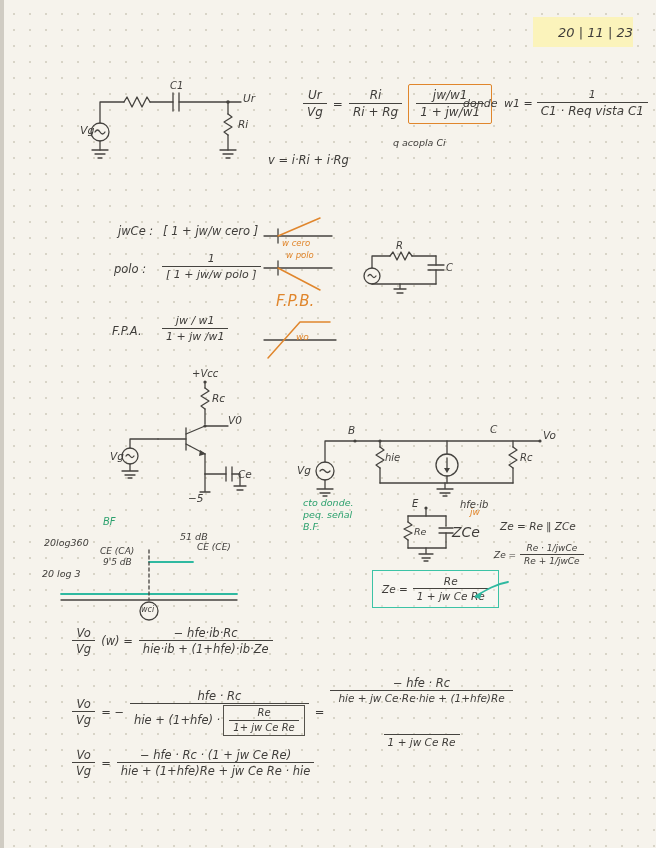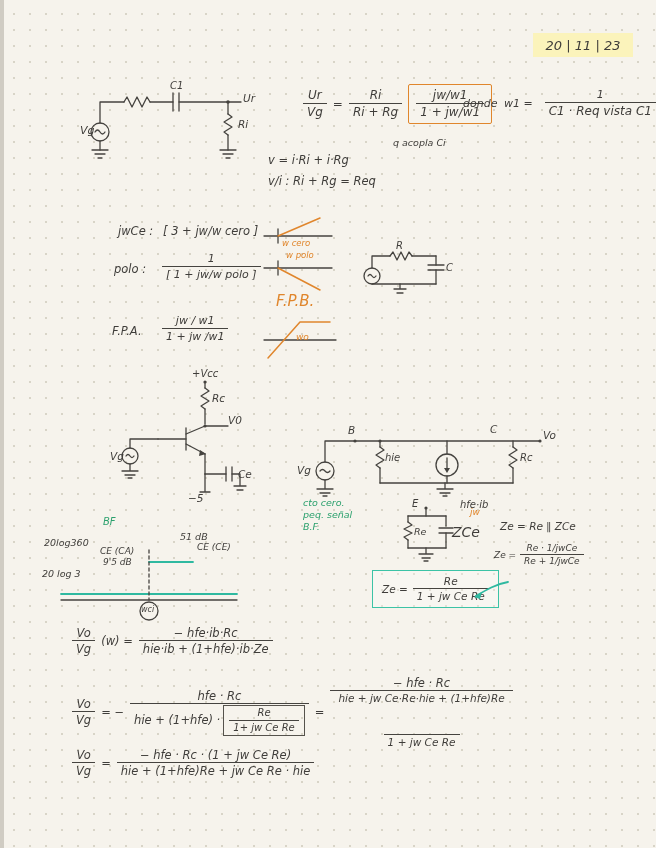--- a/index.html
+++ b/index.html
@@ -31,21 +31,21 @@
   svg.sketch .s-teal-fill{fill:#2fb9a0;stroke:none;}
   svg.sketch .s-dash{stroke-dasharray:3 3;}
   .sm{font-size:12px;}
 </style>
 </head>
 <body>
 
 <div class="page">
   <div class="edge"></div>
 
-  <div class="abs datebox" style="left:533px;top:33px;width:100px;height:24px;">
+  <div class="abs datebox" style="left:533px;top:17px;width:100px;height:30px;justify-content:flex-end;">
     <span style="font-size:13px;">20 | 11 | 23</span>
   </div>
 
   <svg class="abs sketch" style="left:78px;top:80px;" width="185" height="100" viewBox="0 0 185 100">
     <circle cx="22" cy="52" r="9"></circle>
     <path d="M17,52 q2.5,-4 5,0 q2.5,4 5,0"></path>
     <path d="M22,43 V22 H46"></path>
     <path d="M46,22 l3,-5 l5,10 l5,-10 l5,10 l5,-10 l3,5"></path>
     <path d="M72,22 H95"></path>
     <path d="M95,13 V31 M101,13 V31"></path>
@@ -76,35 +76,34 @@
     </span>
     <span class="obox">
       <span class="frac">
         <span class="num">jw/w1</span>
         <span class="den">1 + jw/w1</span>
       </span>
     </span>
   </div>
   <span class="abs" style="left:393px;top:137px;font-size:9.5px;">q acopla Ci</span>
   <span class="abs" style="left:463px;top:97px;font-size:11px;">donde</span>
-  <div class="abs row" style="left:504px;top:88px;font-size:11px;gap:12px;">
+  <div class="abs row" style="left:504px;top:88px;font-size:11px;gap:4px;">
     <span>w1 =</span>
     <span class="frac">
       <span class="num">1</span>
       <span class="den sm">C1 · Req vista C1</span>
     </span>
   </div>
 
   <div class="abs" style="left:268px;top:150px;font-size:11.5px;line-height:21px;">
     <div>v = i·Ri + i·Rg</div>
-    <div>v/i :  Ri + Rg = Req</div>
   </div>
 
   <span class="abs" style="left:118px;top:224px;font-size:11.5px;">jwCe :</span>
-  <span class="abs" style="left:163px;top:224px;font-size:11.5px;">[ 3 + jw/w cero ]</span>
+  <span class="abs" style="left:163px;top:224px;font-size:11.5px;">[ 1 + jw/w cero ]</span>
   <svg class="abs sketch" style="left:258px;top:214px;" width="80" height="40" viewBox="0 0 80 40">
     <path d="M6,22 H74"></path>
     <path d="M20,15 V29"></path>
     <path class="s-orange" d="M20,22 L62,4"></path>
   </svg>
   <span class="abs orange" style="left:282px;top:238px;font-size:8.5px;">w cero</span>
 
   <span class="abs" style="left:114px;top:262px;font-size:11.5px;">polo :</span>
   <span class="frac abs" style="left:162px;top:252px;font-size:11px;">
     <span class="num">1</span>
@@ -195,21 +194,21 @@
     <path d="M150,60 V66 M142,66 H158 M145,70 H155 M148,73 H152"></path>
   </svg>
   <span class="abs" style="left:348px;top:424px;font-size:10.5px;">B</span>
   <span class="abs" style="left:490px;top:423px;font-size:10.5px;">C</span>
   <span class="abs" style="left:543px;top:429px;font-size:10.5px;">Vo</span>
   <span class="abs" style="left:297px;top:464px;font-size:10.5px;">Vg</span>
   <span class="abs" style="left:385px;top:452px;font-size:10px;">hie</span>
   <span class="abs" style="left:460px;top:458px;font-size:10px;margin-top:41px;">hfe·ib</span>
   <span class="abs" style="left:520px;top:452px;font-size:10px;">Rc</span>
   <div class="abs green" style="left:303px;top:497px;font-size:9.5px;line-height:12px;">
-    <div>cto cero.</div>
+    <div>cto donde.</div>
     <div>peq. señal</div>
     <div>B.F.</div>
   </div>
 
   <svg class="abs sketch" style="left:388px;top:500px;" width="95" height="65" viewBox="0 0 95 65">
     <circle class="fill" cx="38" cy="8" r="1.6"></circle>
     <path d="M38,8 V16"></path>
     <path d="M20,16 H58"></path>
     <path d="M20,16 V22"></path>
     <path d="M20,22 l4,3 l-8,4 l8,4 l-8,4 l4,3"></path>

